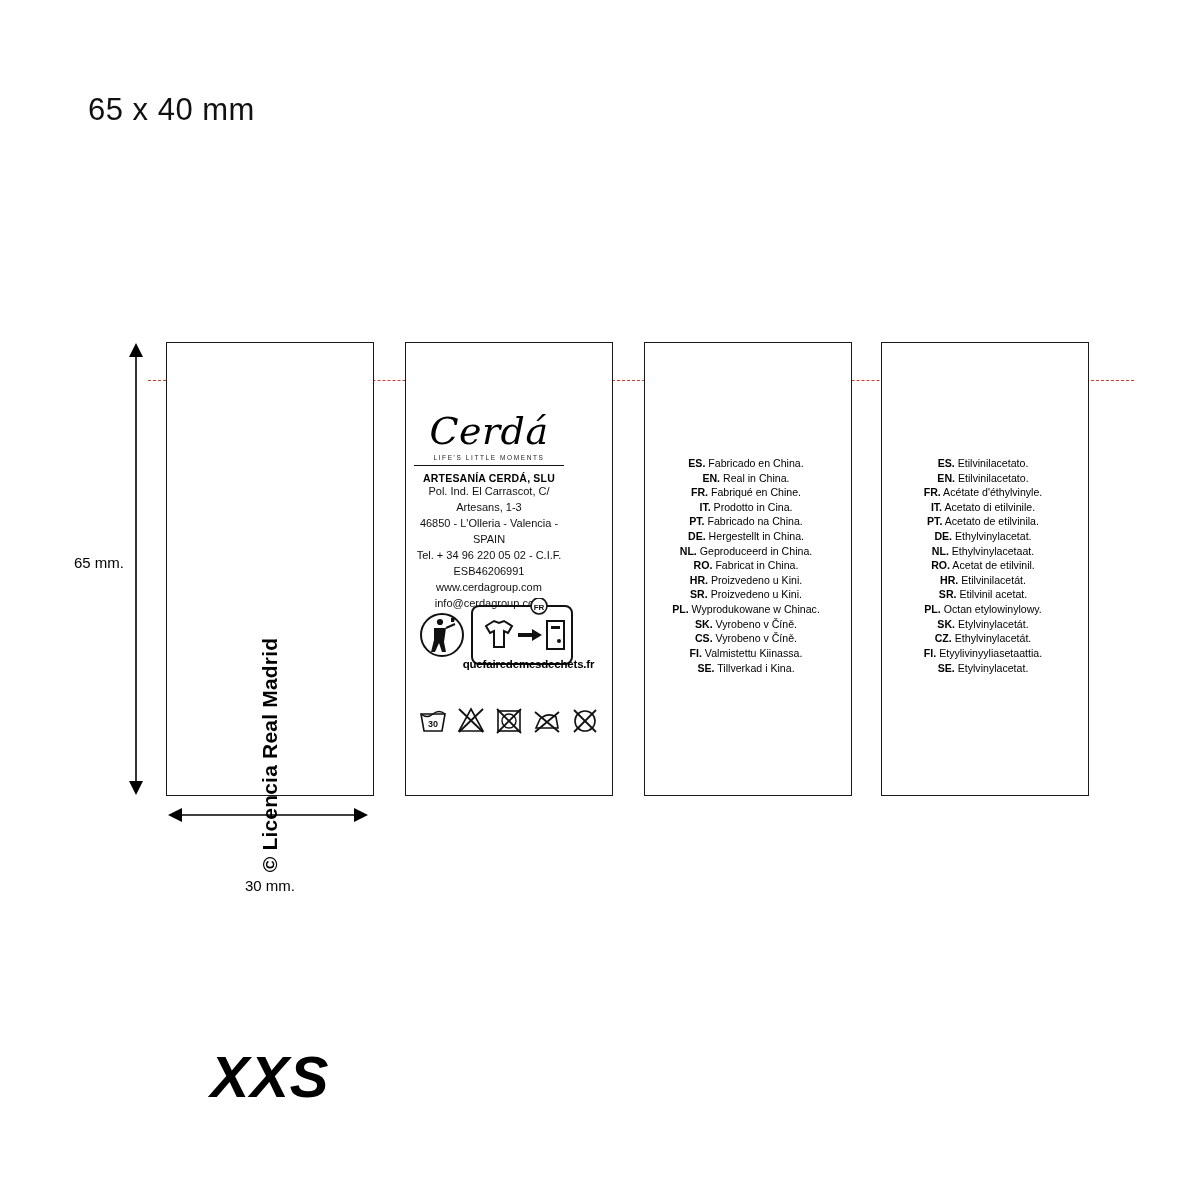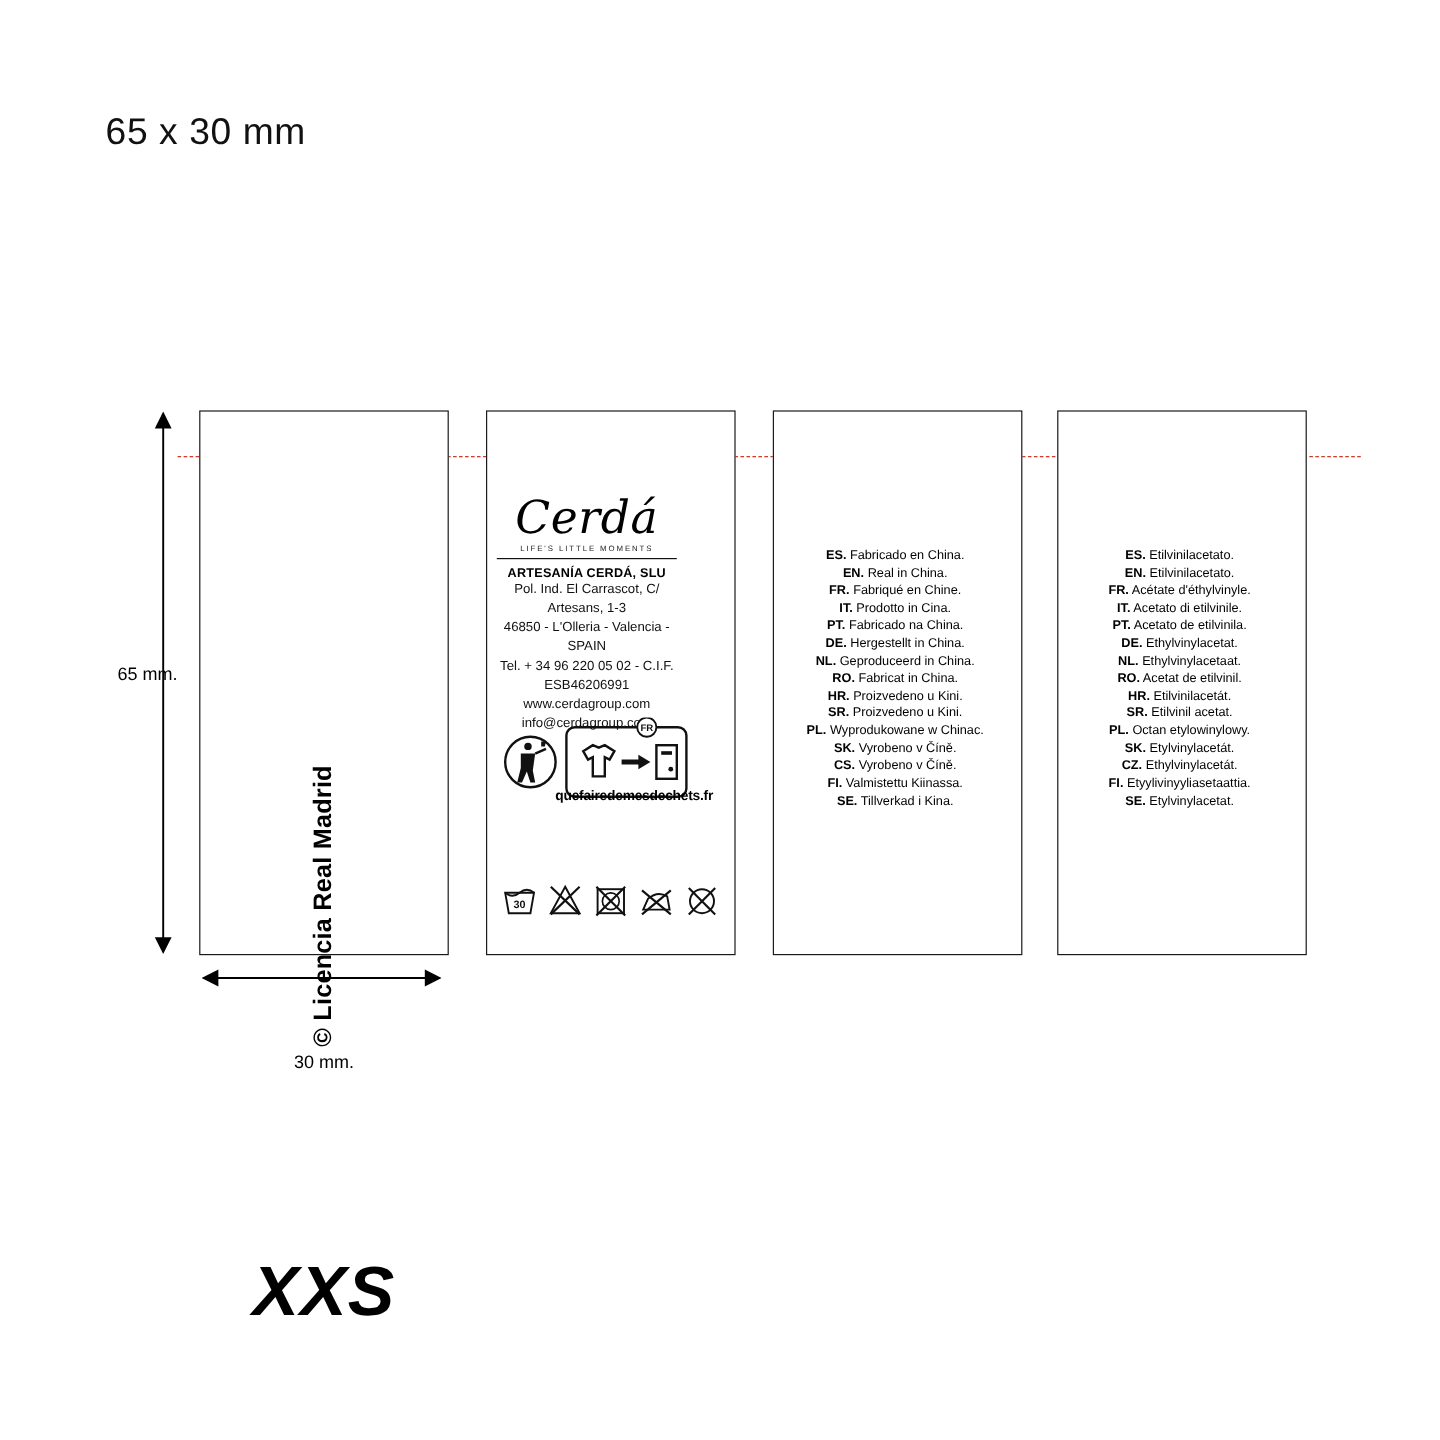--- a/index.html
+++ b/index.html
@@ -25,21 +25,21 @@
     letter-spacing: 0.5px;
     color: #111;
   }
 
   
   .dim-label {
     position: absolute;
     font-size: 15px;
     color: #000;
   }
-  #height-label { left: 74px; top: 554px; margin-left: 24px; }
+  #height-label { left: 74px; top: 554px; }
   #width-label  { left: 245px; top: 837px; margin-top: 40px; }
 
   #v-arrow {
     position: absolute;
     left: 126px;
     top: 343px;
     width: 20px;
     height: 452px;
   }
   #h-arrow {
@@ -151,45 +151,45 @@
     text-align: center;
     font-size: 11.5px;
     font-weight: 600;
     letter-spacing: -0.2px;
   }
 
   
   #care-symbols {
     position: absolute;
     left: 418px;
-    top: 725px;
+    top: 705px;
     width: 182px;
     height: 40px;
     display: flex;
     justify-content: space-between;
-    align-items: flex-end;
+    align-items: flex-start;
   }
 
   
   .lang-list {
     position: absolute;
     width: 204px;
     text-align: center;
     font-size: 10.6px;
     line-height: 1.38;
   }
   #lang-list-3 { left: 644px; top: 456px; }
   #lang-list-4 { left: 881px; top: 456px; }
   .lang-row { white-space: nowrap; }
   .lang-code { font-weight: 700; }
 </style>
 </head>
 <body>
 
-<div id="title">65 x 30 mm</div>
+<div id="title">65 x 40 mm</div>
 
 <div id="height-label" class="dim-label">65 mm.</div>
 <div id="width-label" class="dim-label">30 mm.</div>
 
 <svg id="v-arrow" viewBox="0 0 20 452">
   <line x1="10" y1="8" x2="10" y2="444" stroke="#000" stroke-width="1.6"></line>
   <polygon points="10,0 3,14 17,14" fill="#000"></polygon>
   <polygon points="10,452 3,438 17,438" fill="#000"></polygon>
 </svg>
 

